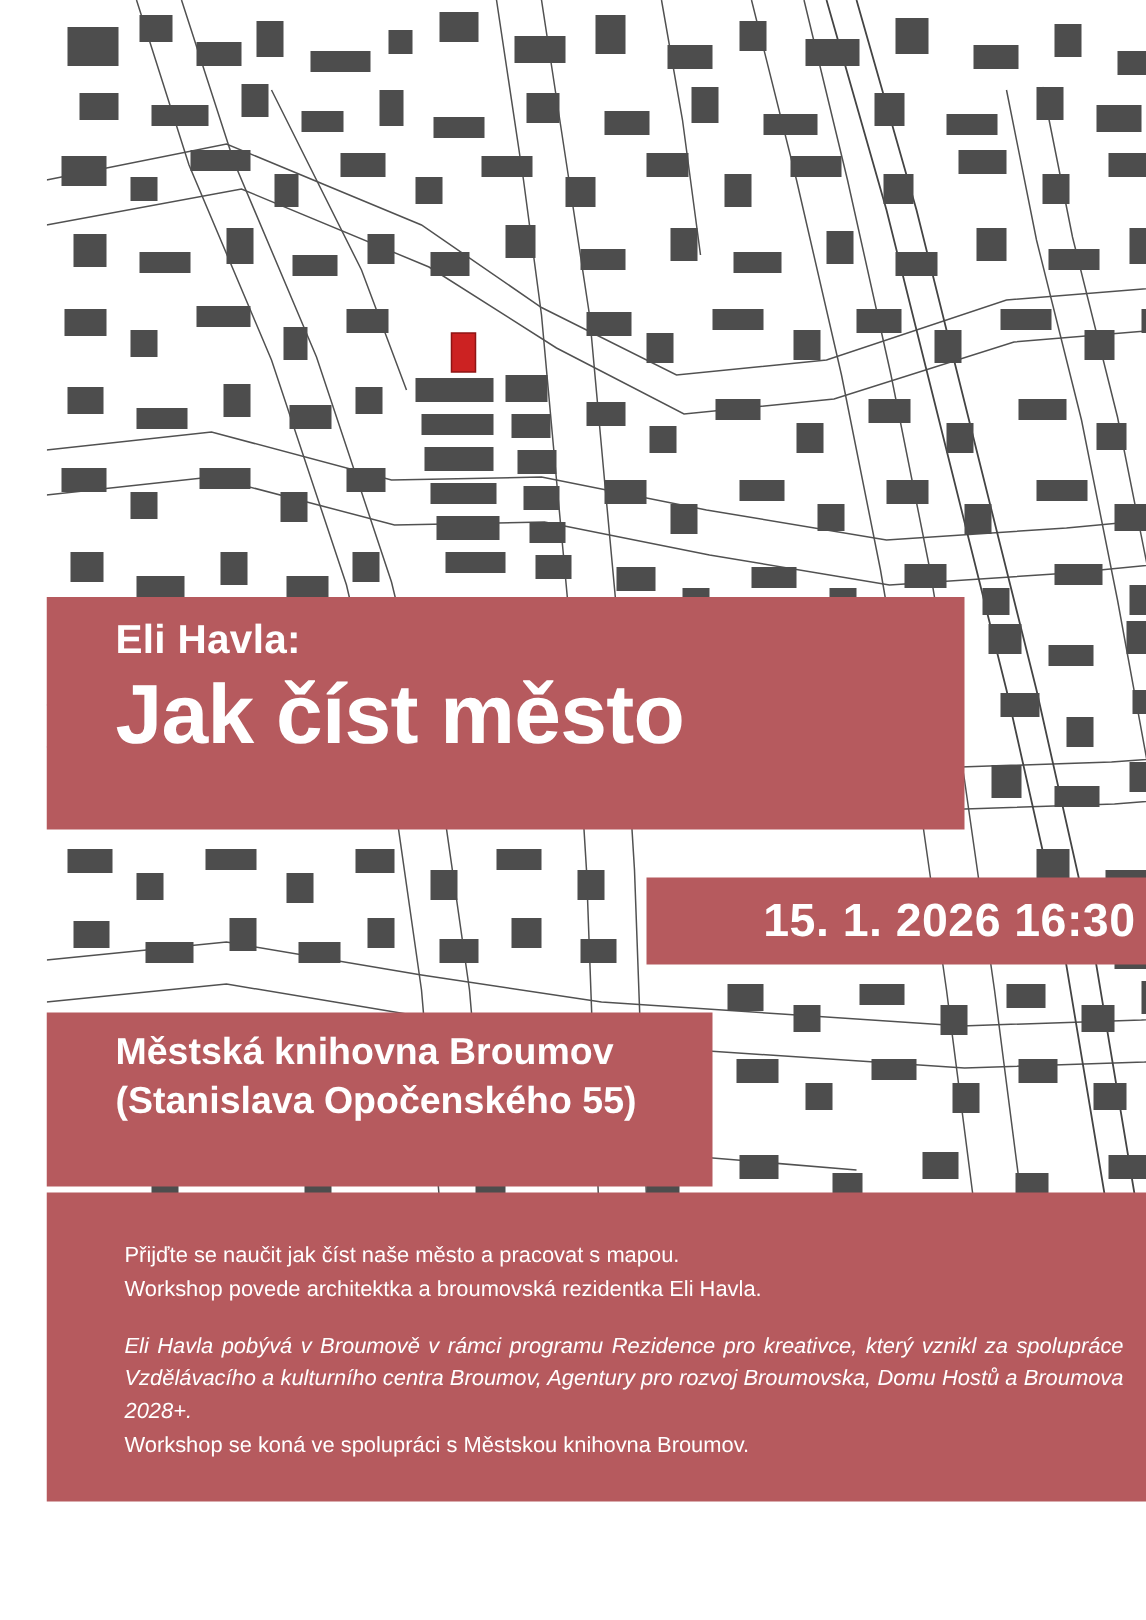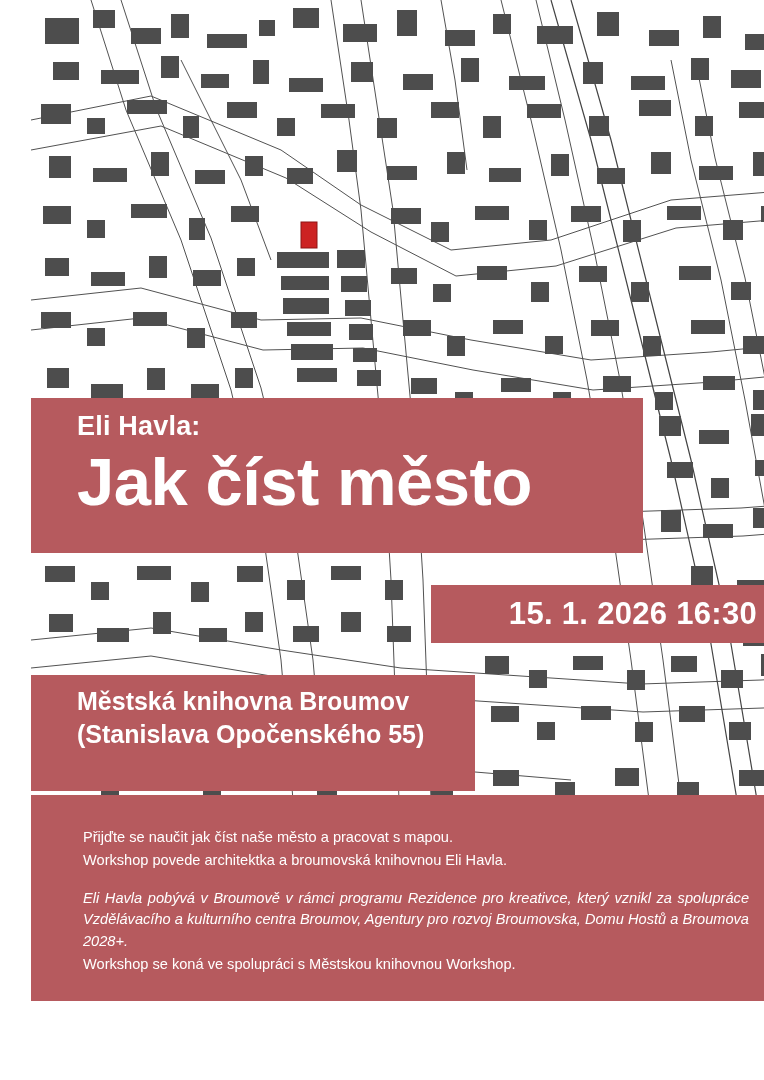--- a/index.html
+++ b/index.html
@@ -52,21 +52,21 @@
   .speaker {
     color: #ffffff;
     font-size: 27px;
     font-weight: bold;
     letter-spacing: 0.2px;
     line-height: 1.1;
     margin: 0;
   }
   .main-title {
     color: #ffffff;
-    font-size: 67px;
+    font-size: 56px;
     font-weight: bold;
     line-height: 1.0;
     margin: 6px 0 0 0;
     letter-spacing: -0.5px;
   }
 
   .band-date {
     right: 0;
     top: 585px;
     width: 364px;
@@ -375,21 +375,21 @@
   </div>
 
   <div class="band band-venue">
     <p class="venue-line">Městská knihovna Broumov</p>
     <p class="venue-line">(Stanislava Opočenského 55)</p>
   </div>
 
   <div class="bottom">
     <p class="body-p">Přijďte se naučit jak číst naše město a pracovat s mapou.</p>
     <div class="gap-xs"></div>
-    <p class="body-p">Workshop povede architektka a broumovská knihovnou Eli Havla.</p>
+    <p class="body-p">Workshop povede architektka a broumovská rezidentka Eli Havla.</p>
     <div class="gap-sm"></div>
     <p class="body-p just">Eli Havla pobývá v Broumově v rámci programu Rezidence pro kreativce, který vznikl za spolupráce Vzdělávacího a kulturního centra Broumov, Agentury pro rozvoj Broumovska, Domu Hostů a Broumova 2028+.</p>
     <div class="gap-xs"></div>
-    <p class="body-p">Workshop se koná ve spolupráci s Městskou knihovnou Workshop.</p>
+    <p class="body-p">Workshop se koná ve spolupráci s Městskou knihovna Broumov.</p>
     <div class="gap-sm"></div>
   </div>
 
 </div>
 
 </body></html>

